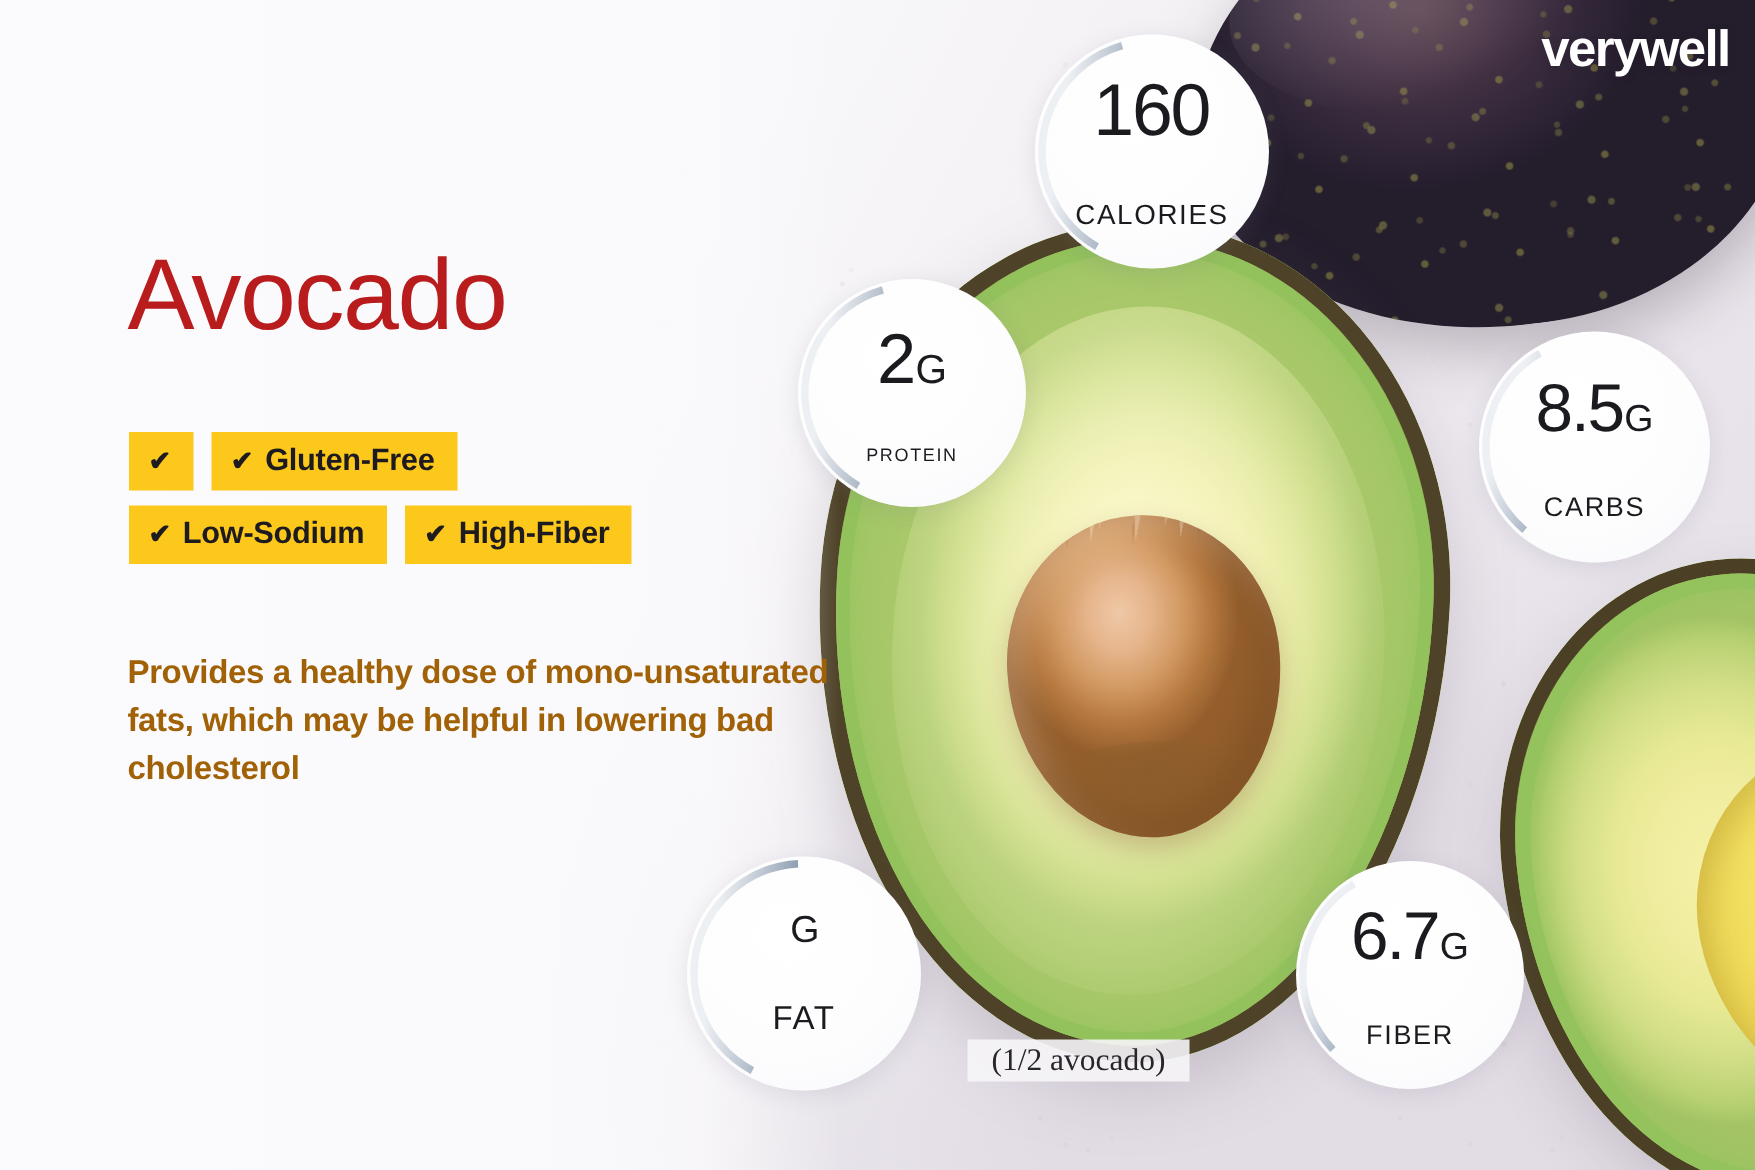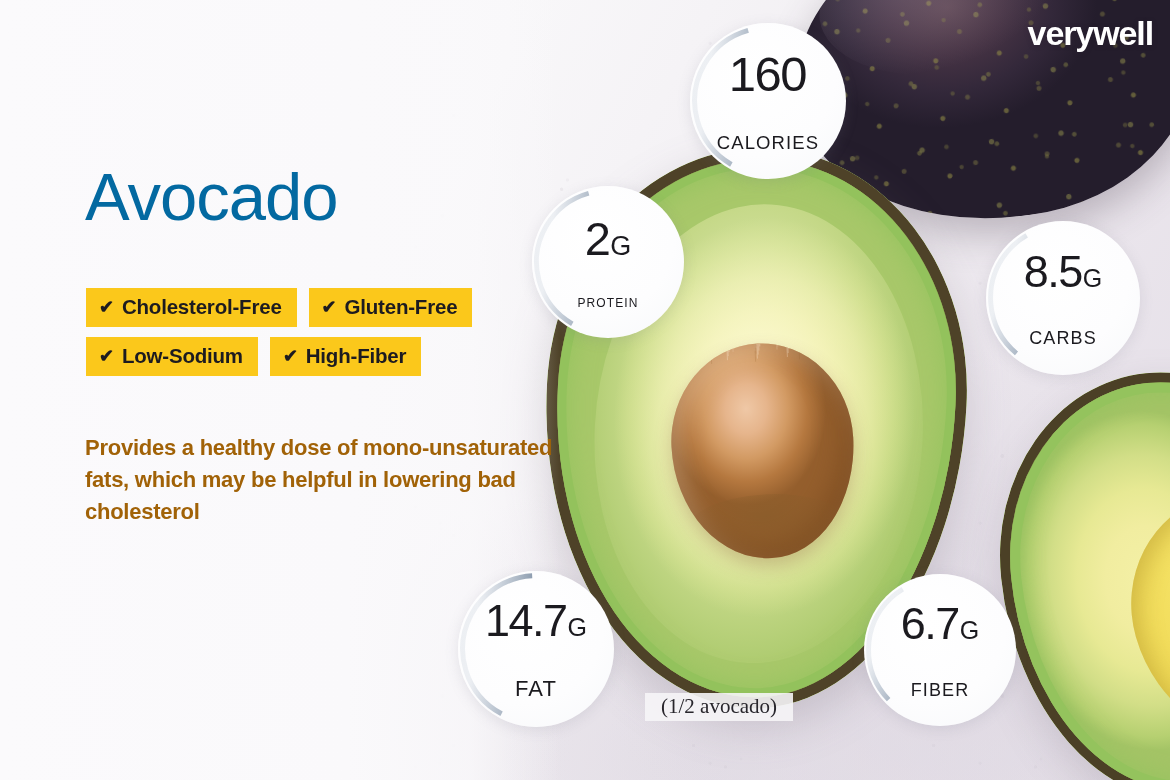--- a/index.html
+++ b/index.html
@@ -167,21 +167,21 @@
     transform:rotate(-10deg);
     background:
       radial-gradient(ellipse at 40% 34%, #f6e56a 0%, #f2dd5c 36%, #e9d24e 62%, #dcc441 86%, #cdb43a 100%);
     box-shadow:inset 6px 8px 22px rgba(170,140,40,.42);
   }
 
   
   .title {
     position:absolute; left:85px; top:163px;
     font-size:67px; font-weight:300; letter-spacing:-1px;
-    color:#0369a1; line-height:1;
+    color:#b91c1c; line-height:1;
   }
   .badges { position:absolute; left:86px; top:288px; width:470px; }
   .badge-row { display:flex; gap:12px; margin-bottom:10px; }
   .badge {
     display:inline-flex; align-items:center; gap:8px;
     background:#fbc81b;
     padding:7px 15px 8px 13px;
     font-size:20.5px; font-weight:700; color:#1d1b20;
     letter-spacing:-.2px; white-space:nowrap;
   }
@@ -294,21 +294,20 @@
   <div class="panel-wash"></div>
 
   <div class="logo">verywell</div>
 
   <h1 class="title">Avocado</h1>
 
   <div class="badges">
     <div class="badge-row">
       <div class="badge">
         <span class="tick">✔</span>
-        <span>Cholesterol-Free</span>
       </div>
       <div class="badge">
         <span class="tick">✔</span>
         <span>Gluten-Free</span>
       </div>
     </div>
     <div class="badge-row">
       <div class="badge">
         <span class="tick">✔</span>
         <span>Low-Sodium</span>
@@ -361,21 +360,20 @@
       <span class="unit">G</span>
     </div>
     <div class="lbl">CARBS</div>
   </div>
 
   <div class="bubble" id="b-fat">
     <svg class="arc" viewBox="0 0 100 100">
       <circle cx="50" cy="50" r="47" fill="none" stroke="url(#g1)" stroke-width="3.2" stroke-dasharray="150 300" stroke-dashoffset="28" transform="rotate(118 50 50)"></circle>
     </svg>
     <div class="val">
-      <span>14.7</span>
       <span class="unit">G</span>
     </div>
     <div class="lbl">FAT</div>
   </div>
 
   <div class="bubble" id="b-fib">
     <svg class="arc" viewBox="0 0 100 100">
       <circle cx="50" cy="50" r="47" fill="none" stroke="url(#g1)" stroke-width="3.2" stroke-dasharray="120 300" stroke-dashoffset="36" transform="rotate(136 50 50)"></circle>
     </svg>
     <div class="val">

